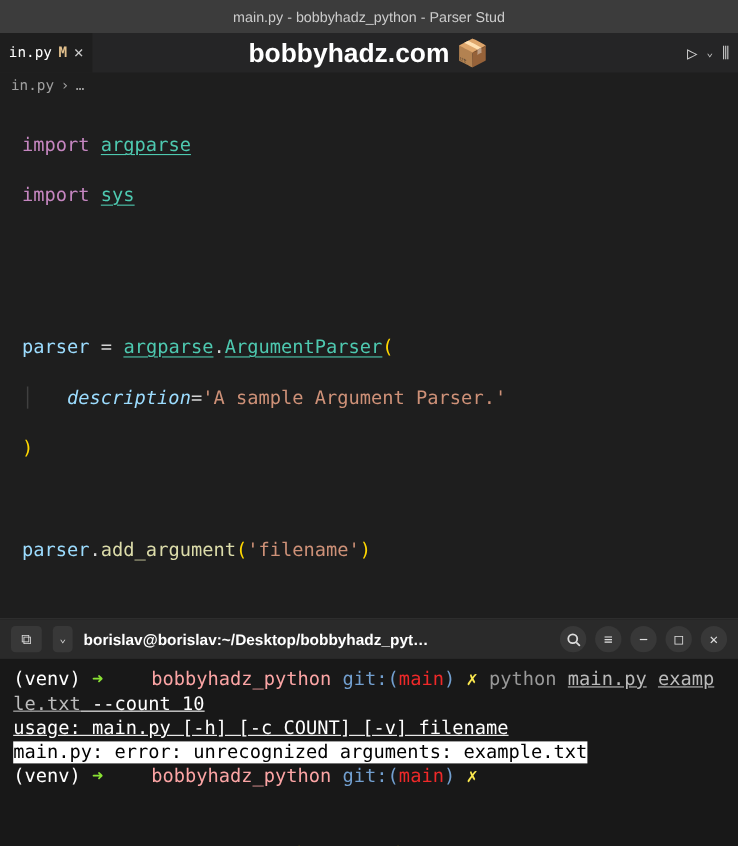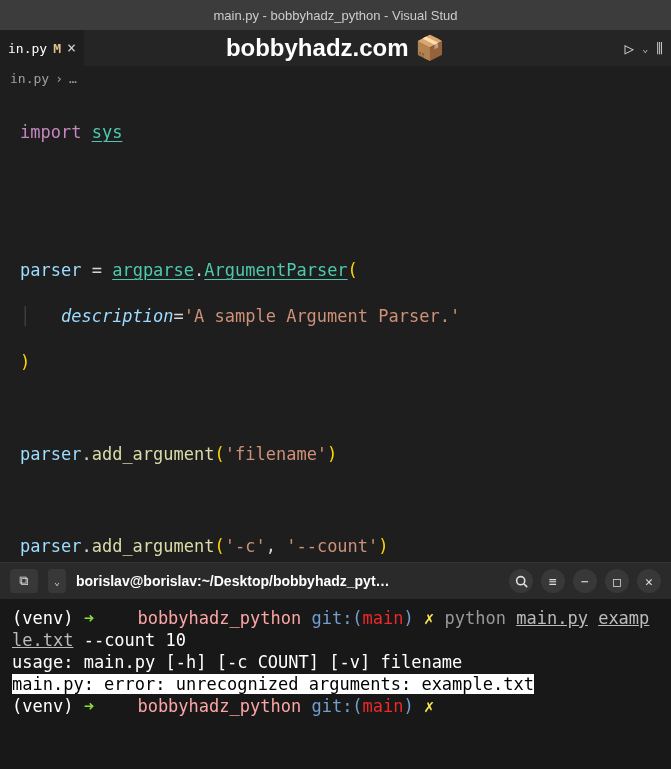--- a/index.html
+++ b/index.html
@@ -145,29 +145,29 @@
   word-break: break-all;
 }
 .t-venv { color: #ffffff; }
 .t-arrow { color: #8ae234; }
 .t-path { color: #fca5a5; font-weight: normal; margin-left: 23px; }
 .t-git { color: #729fcf; }
 .t-branch { color: #ef2929; margin-top: 28px; }
 .t-bolt { color: #fce94f; font-weight: bold; }
 .t-cmd { color: #999; }
 .t-ul { text-decoration: underline; color: #bbb; }
-.t-white { color: #ffffff; }
+.t-white { color: #ffffff; text-decoration: underline; }
 .t-err-hl { background: #ffffff; color: #000000; margin-top: 36px; }
 .dropdown-arrow { font-size: 10px; }
 </style>
 </head>
 <body>
 
 <div class="title-bar">
-  <span>main.py - bobbyhadz_python - Visual Stud</span>
+  <span>main.py - bobbyhadz_python - Parser Stud</span>
 </div>
 
 <div class="tab-bar">
   <div class="tab">
     <span>in.py</span>
     <span class="m-badge">M</span>
     <span class="close-x">×</span>
   </div>
   <div class="watermark">bobbyhadz.com 📦</div>
   <div class="run-controls">
@@ -177,20 +177,21 @@
   </div>
 </div>
 
 <div class="breadcrumb">
   <span>in.py</span>
   <span>›</span>
   <span>…</span>
 </div>
 
 <div class="editor">
+<div><span class="kw-import">import</span> <span class="mod-argparse underline">argparse</span></div>
 <div><span class="kw-import">import</span> <span class="mod-sys underline">sys</span></div>
 <div>&nbsp;</div>
 <div>&nbsp;</div>
 <div><span class="var">parser</span> <span class="op">=</span> <span class="mod-argparse underline">argparse</span><span class="op">.</span><span class="fn-class underline">ArgumentParser</span><span class="paren">(</span></div>
 <div><span class="dim-guide">│   </span><span class="param-italic">description</span><span class="op">=</span><span class="str">'A sample Argument Parser.'</span></div>
 <div><span class="paren">)</span></div>
 <div>&nbsp;</div>
 <div><span class="var">parser</span><span class="op">.</span><span class="method">add_argument</span><span class="paren">(</span><span class="str">'filename'</span><span class="paren">)</span></div>
 <div>&nbsp;</div>
 <div><span class="var">parser</span><span class="op">.</span><span class="method">add_argument</span><span class="paren">(</span><span class="str">'-c'</span><span class="op">, </span><span class="str">'--count'</span><span class="paren">)</span></div>

